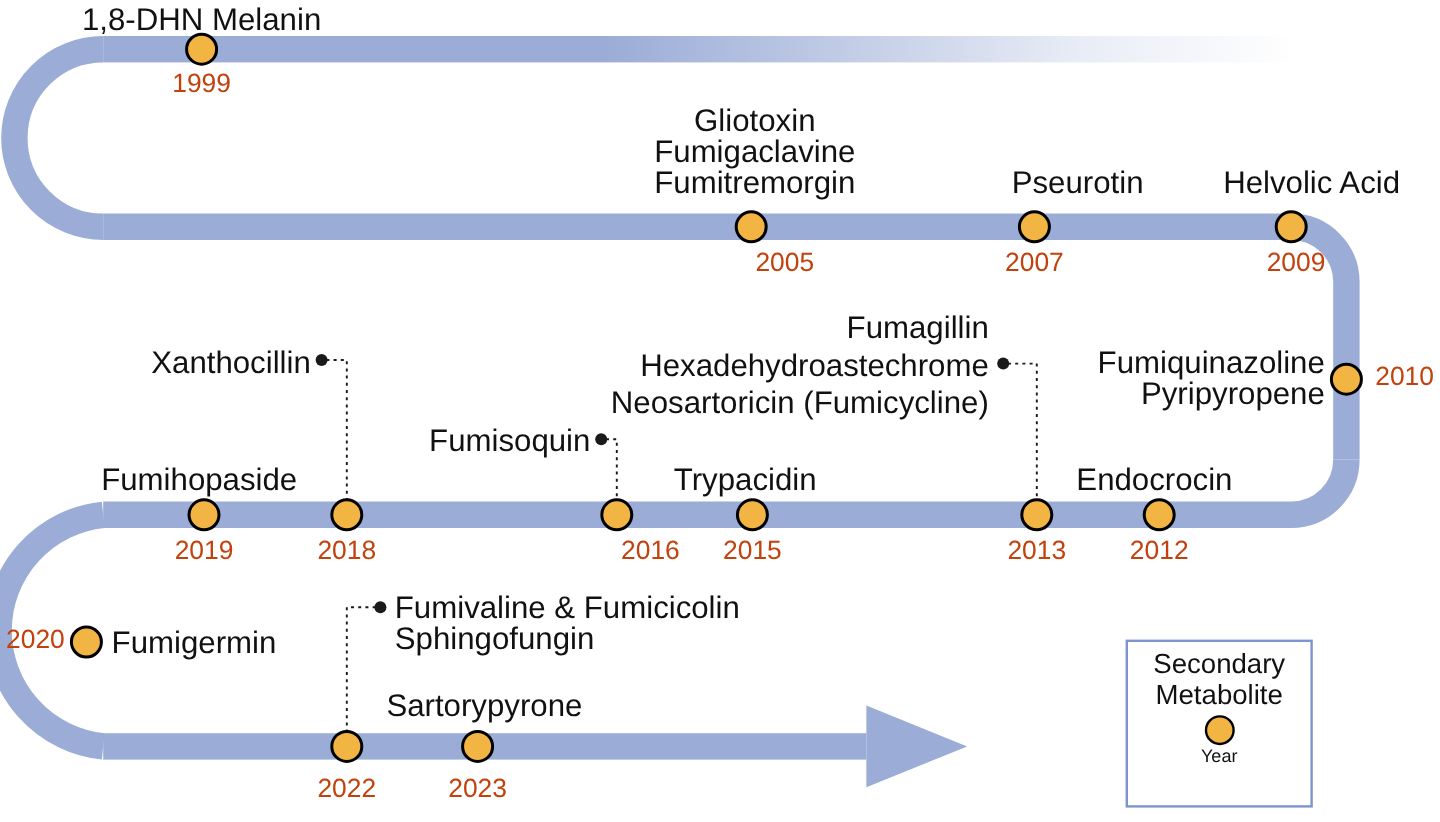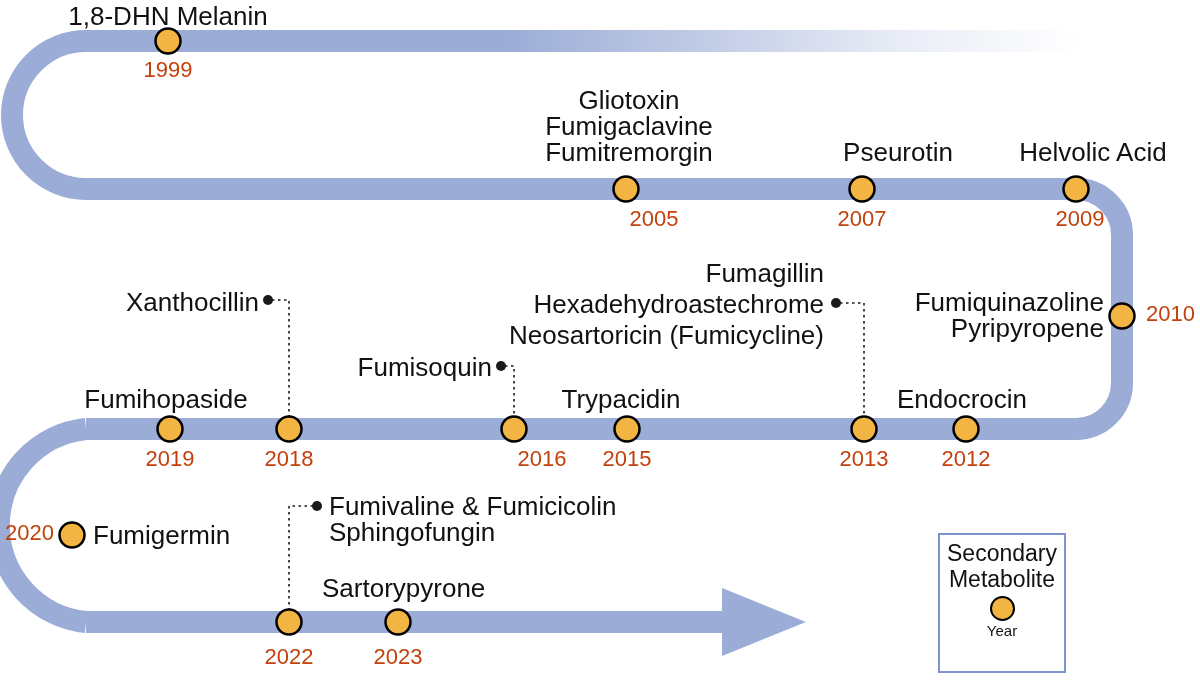--- a/index.html
+++ b/index.html
@@ -14,21 +14,21 @@
 
   .lbl{position:absolute;white-space:pre;line-height:1.12;}
   .metab{font-size:26px;color:#111;}
   .yr{font-size:22px;color:#c2410c;}
 
   .ctr{transform:translateX(-50%);text-align:center;}
   .rgt{transform:translateX(-100%);text-align:right;}
   .lft{text-align:left;}
 
   .legend{
-    position:absolute;left:938px;top:533px;width:128px;height:140px;
+    position:absolute;left:938px;top:533px;width:156px;height:140px;
     border:2px solid #7D95CE;background:#ffffff;
     display:flex;flex-direction:column;align-items:center;
     justify-content:flex-start;padding-top:6px;box-sizing:border-box;
   }
   .legend-title{font-size:23px;line-height:1.12;text-align:center;color:#111;}
   .legend-dot{
     width:25px;height:25px;border-radius:50%;
     background:#F2B544;border:2.5px solid #000;
     box-sizing:border-box;margin:3px 0 1px 0;
   }

